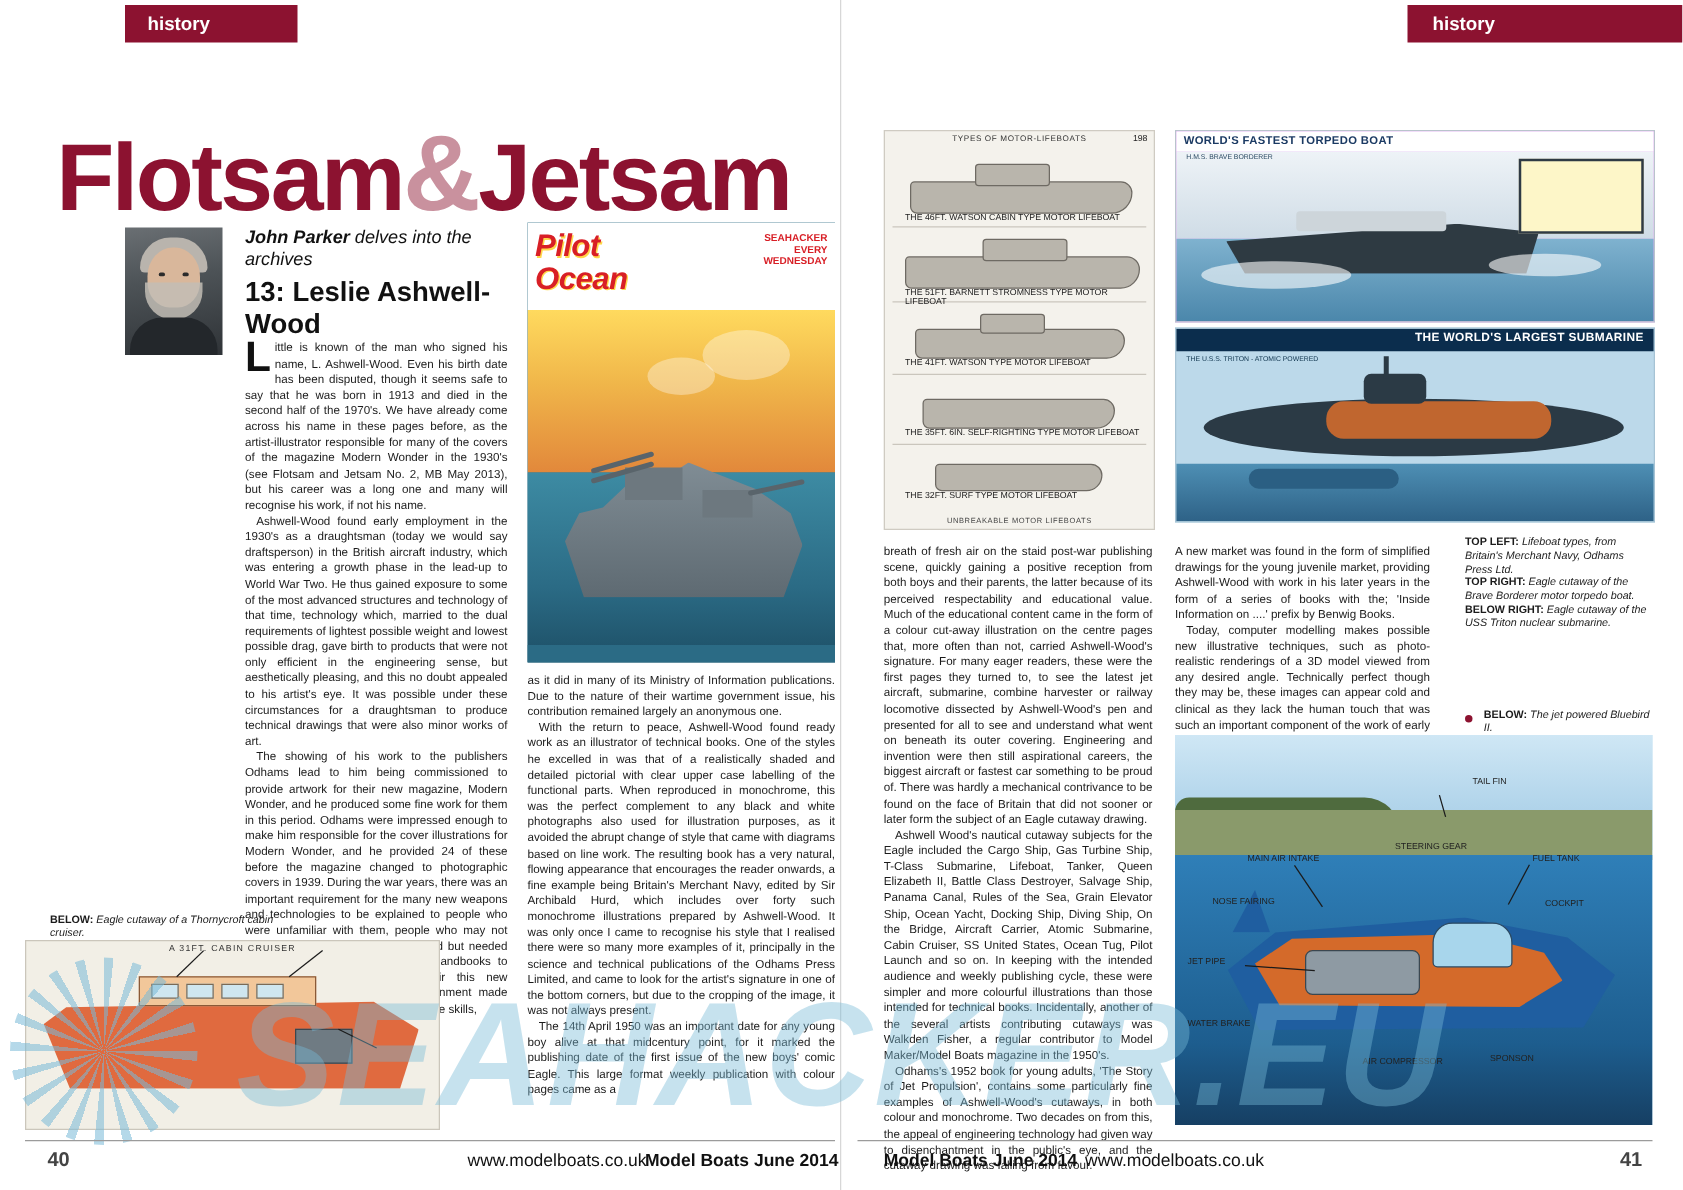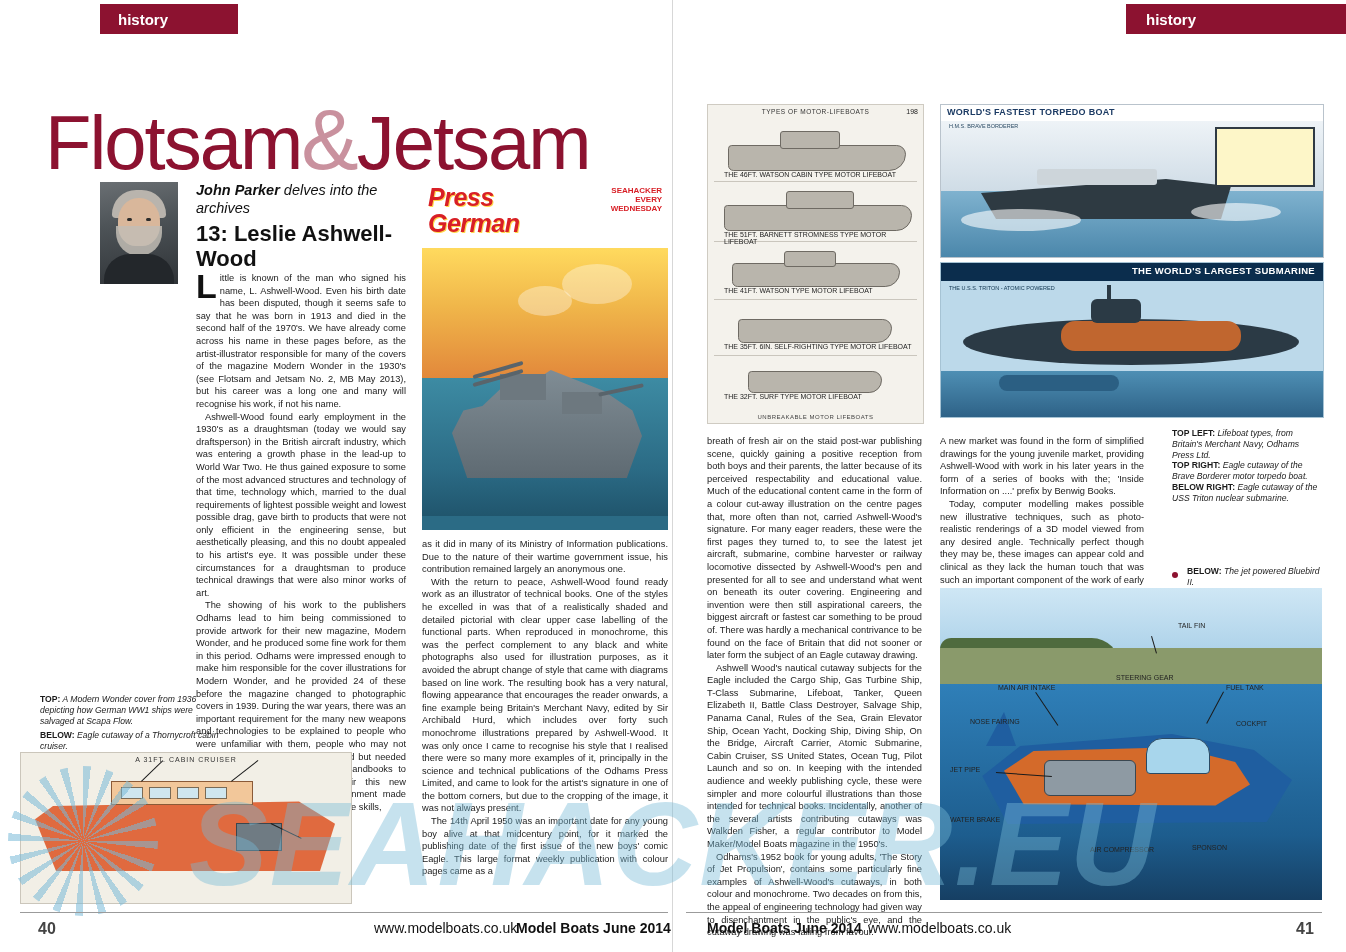--- a/index.html
+++ b/index.html
@@ -19,21 +19,21 @@
     color:#ffffff;font-size:15px;font-weight:bold;
     display:flex;align-items:center;
   }
   .runhead.left{left:100px;width:120px;padding-left:18px;}
   .runhead.right{right:0px;width:200px;padding-left:20px;}
 
   
   .masthead{
     position:absolute;left:45px;top:100px;width:620px;height:78px;
     font-family:"Liberation Sans", sans-serif;
-    font-weight:normal;font-size:76px;letter-spacing:-2px;
+    font-weight:bold;font-size:76px;letter-spacing:-2px;
     white-space:nowrap;line-height:78px;
   }
   .mh-flotsam{color:#8c1230;}
   .mh-amp{color:#c9919e;font-size:86px;}
   .mh-jetsam{color:#8c1230;}
 
   
   .author-photo{
     position:absolute;left:100px;top:182px;width:78px;height:102px;
     background:linear-gradient(170deg,#6a6f73 0%,#4d5357 40%,#2f3337 100%);
@@ -298,22 +298,22 @@
     <div class="cv-ship"></div>
     <div class="cv-turret" style="left:78px;top:196px;width:46px;height:26px;"></div>
     <div class="cv-turret" style="left:140px;top:214px;width:40px;height:22px;"></div>
     <div class="cv-barrel" style="left:50px;top:190px;width:52px;transform:rotate(-16deg);"></div>
     <div class="cv-barrel" style="left:50px;top:198px;width:52px;transform:rotate(-16deg);"></div>
     <div class="cv-barrel" style="left:176px;top:210px;width:46px;transform:rotate(-12deg);"></div>
     <div class="cv-smoke" style="left:140px;top:86px;width:70px;height:40px;"></div>
     <div class="cv-smoke" style="left:96px;top:108px;width:54px;height:30px;"></div>
     <div class="cv-top"></div>
     <div class="cv-title">
-      <div>Press</div>
-      <div>German</div>
+      <div>Pilot</div>
+      <div>Ocean</div>
     </div>
     <div class="cv-price">
       <div>SEAHACKER</div>
       <div>EVERY</div>
       <div>WEDNESDAY</div>
     </div>
     <div class="cv-cap"></div>
   </div>
 
   <div class="img" id="img-lifeboat">
@@ -411,23 +411,20 @@
     <div class="lbl" style="left:296px;top:132px;">COCKPIT</div>
     <div class="lbl" style="left:30px;top:130px;">NOSE FAIRING</div>
     <div class="lbl" style="left:252px;top:256px;">SPONSON</div>
 
     <div class="lead" style="left:96px;top:104px;width:40px;transform:rotate(56deg);"></div>
     <div class="lead" style="left:56px;top:184px;width:56px;transform:rotate(4deg);"></div>
     <div class="lead" style="left:212px;top:48px;width:18px;transform:rotate(74deg);"></div>
     <div class="lead" style="left:284px;top:104px;width:36px;transform:rotate(118deg);"></div>
   </div>
 
-  <div class="cap" id="cap-a">
-    <b>TOP:</b><span> A Modern Wonder cover from 1936 depicting how German WW1 ships were salvaged at Scapa Flow.</span>
-  </div>
   <div class="cap" id="cap-b">
     <b>BELOW:</b><span> Eagle cutaway of a Thornycroft cabin cruiser.</span>
   </div>
   <div class="cap" id="cap-r1">
     <b>TOP LEFT:</b><span> Lifeboat types, from Britain's Merchant Navy, Odhams Press Ltd.</span>
   </div>
   <div class="cap" id="cap-r2">
     <b>TOP RIGHT:</b><span> Eagle cutaway of the Brave Borderer motor torpedo boat.</span>
   </div>
   <div class="cap" id="cap-r3">

